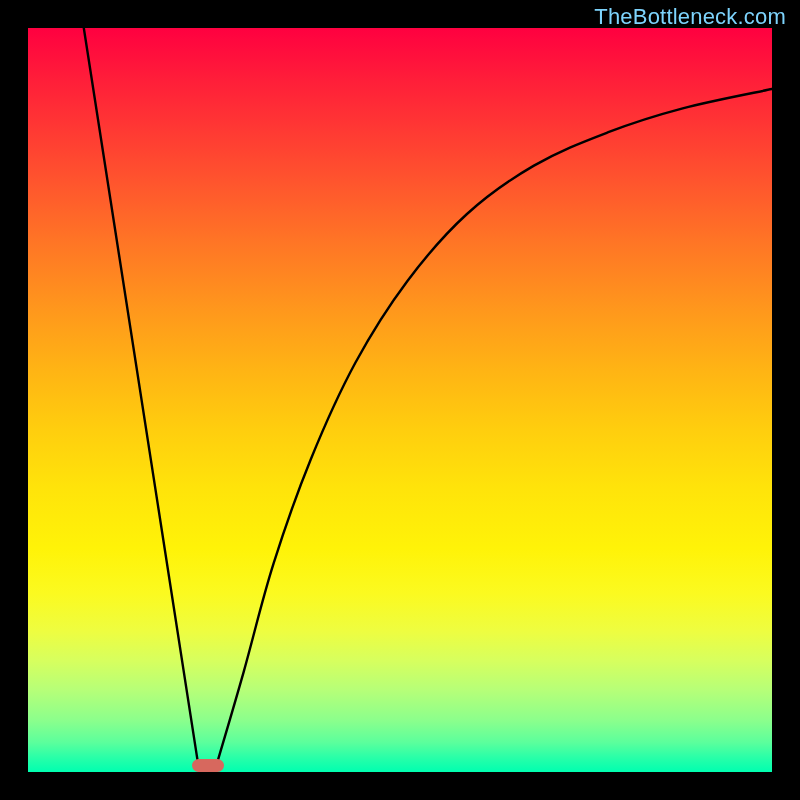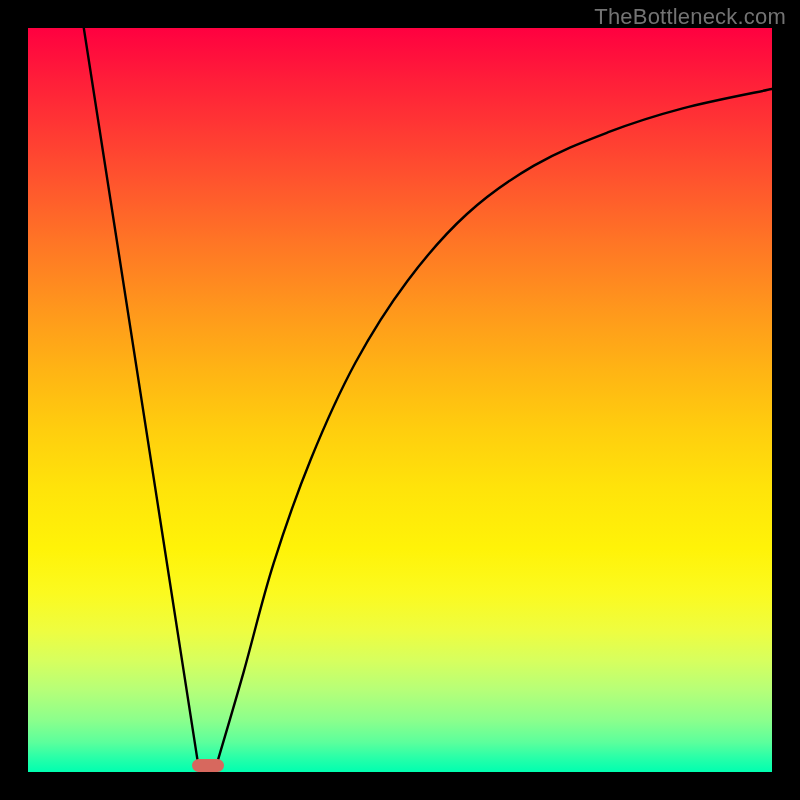--- a/index.html
+++ b/index.html
@@ -57,21 +57,21 @@
   }
   .marker {
     position: absolute;
     background: #d7685e;
     border-radius: 8px;
   }
   .watermark {
     position: absolute;
     top: 4px;
     right: 14px;
-    color: #737373;
+    color: #7dd3fc;
     font-size: 22px;
     font-weight: 500;
     letter-spacing: 0.2px;
     user-select: none;
   }
 </style>
 </head>
 <body>
 
 <div class="watermark">TheBottleneck.com</div>

